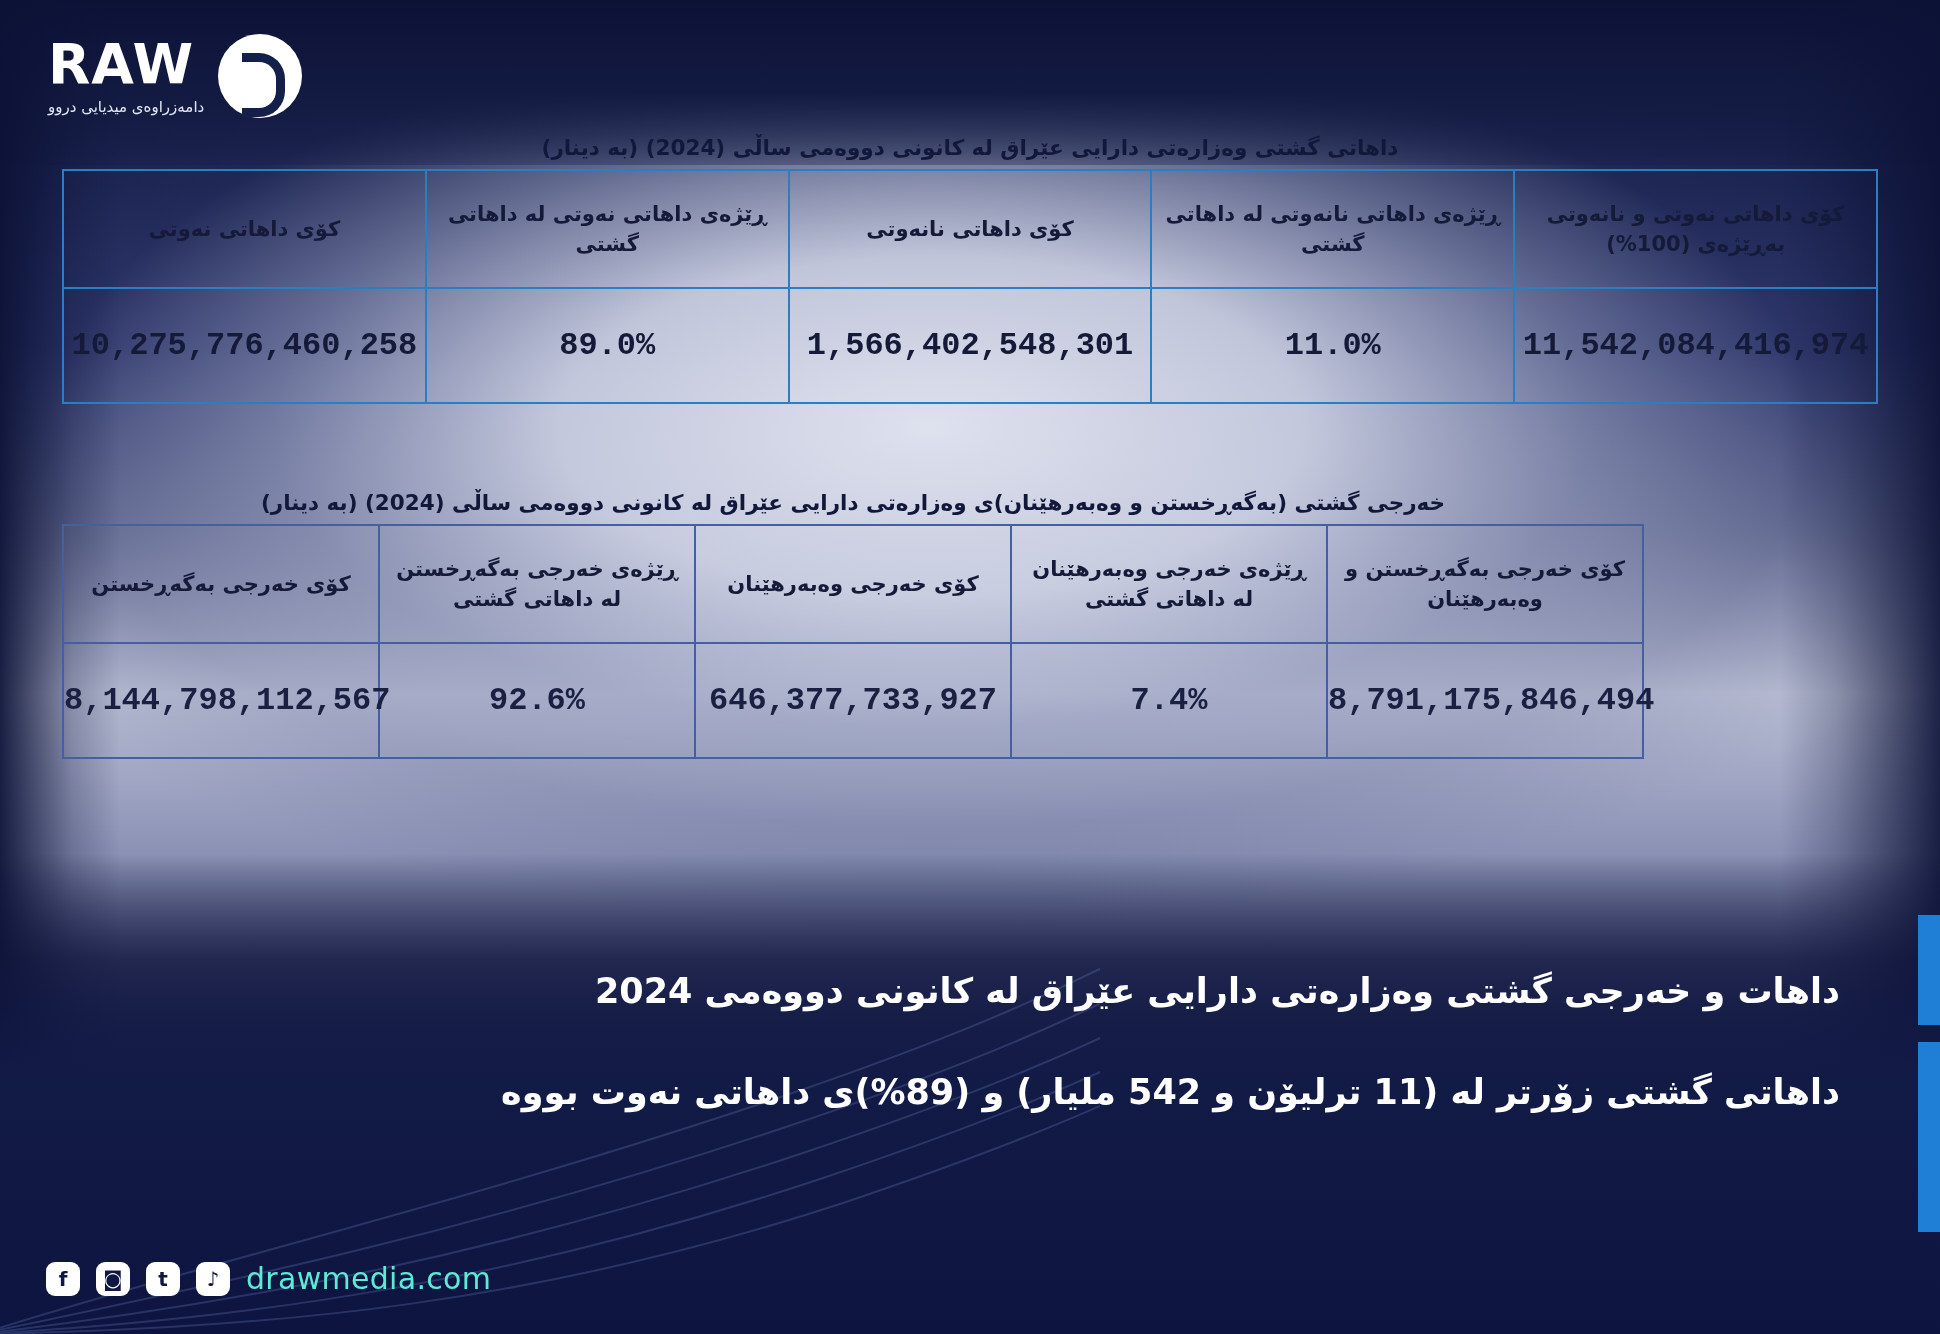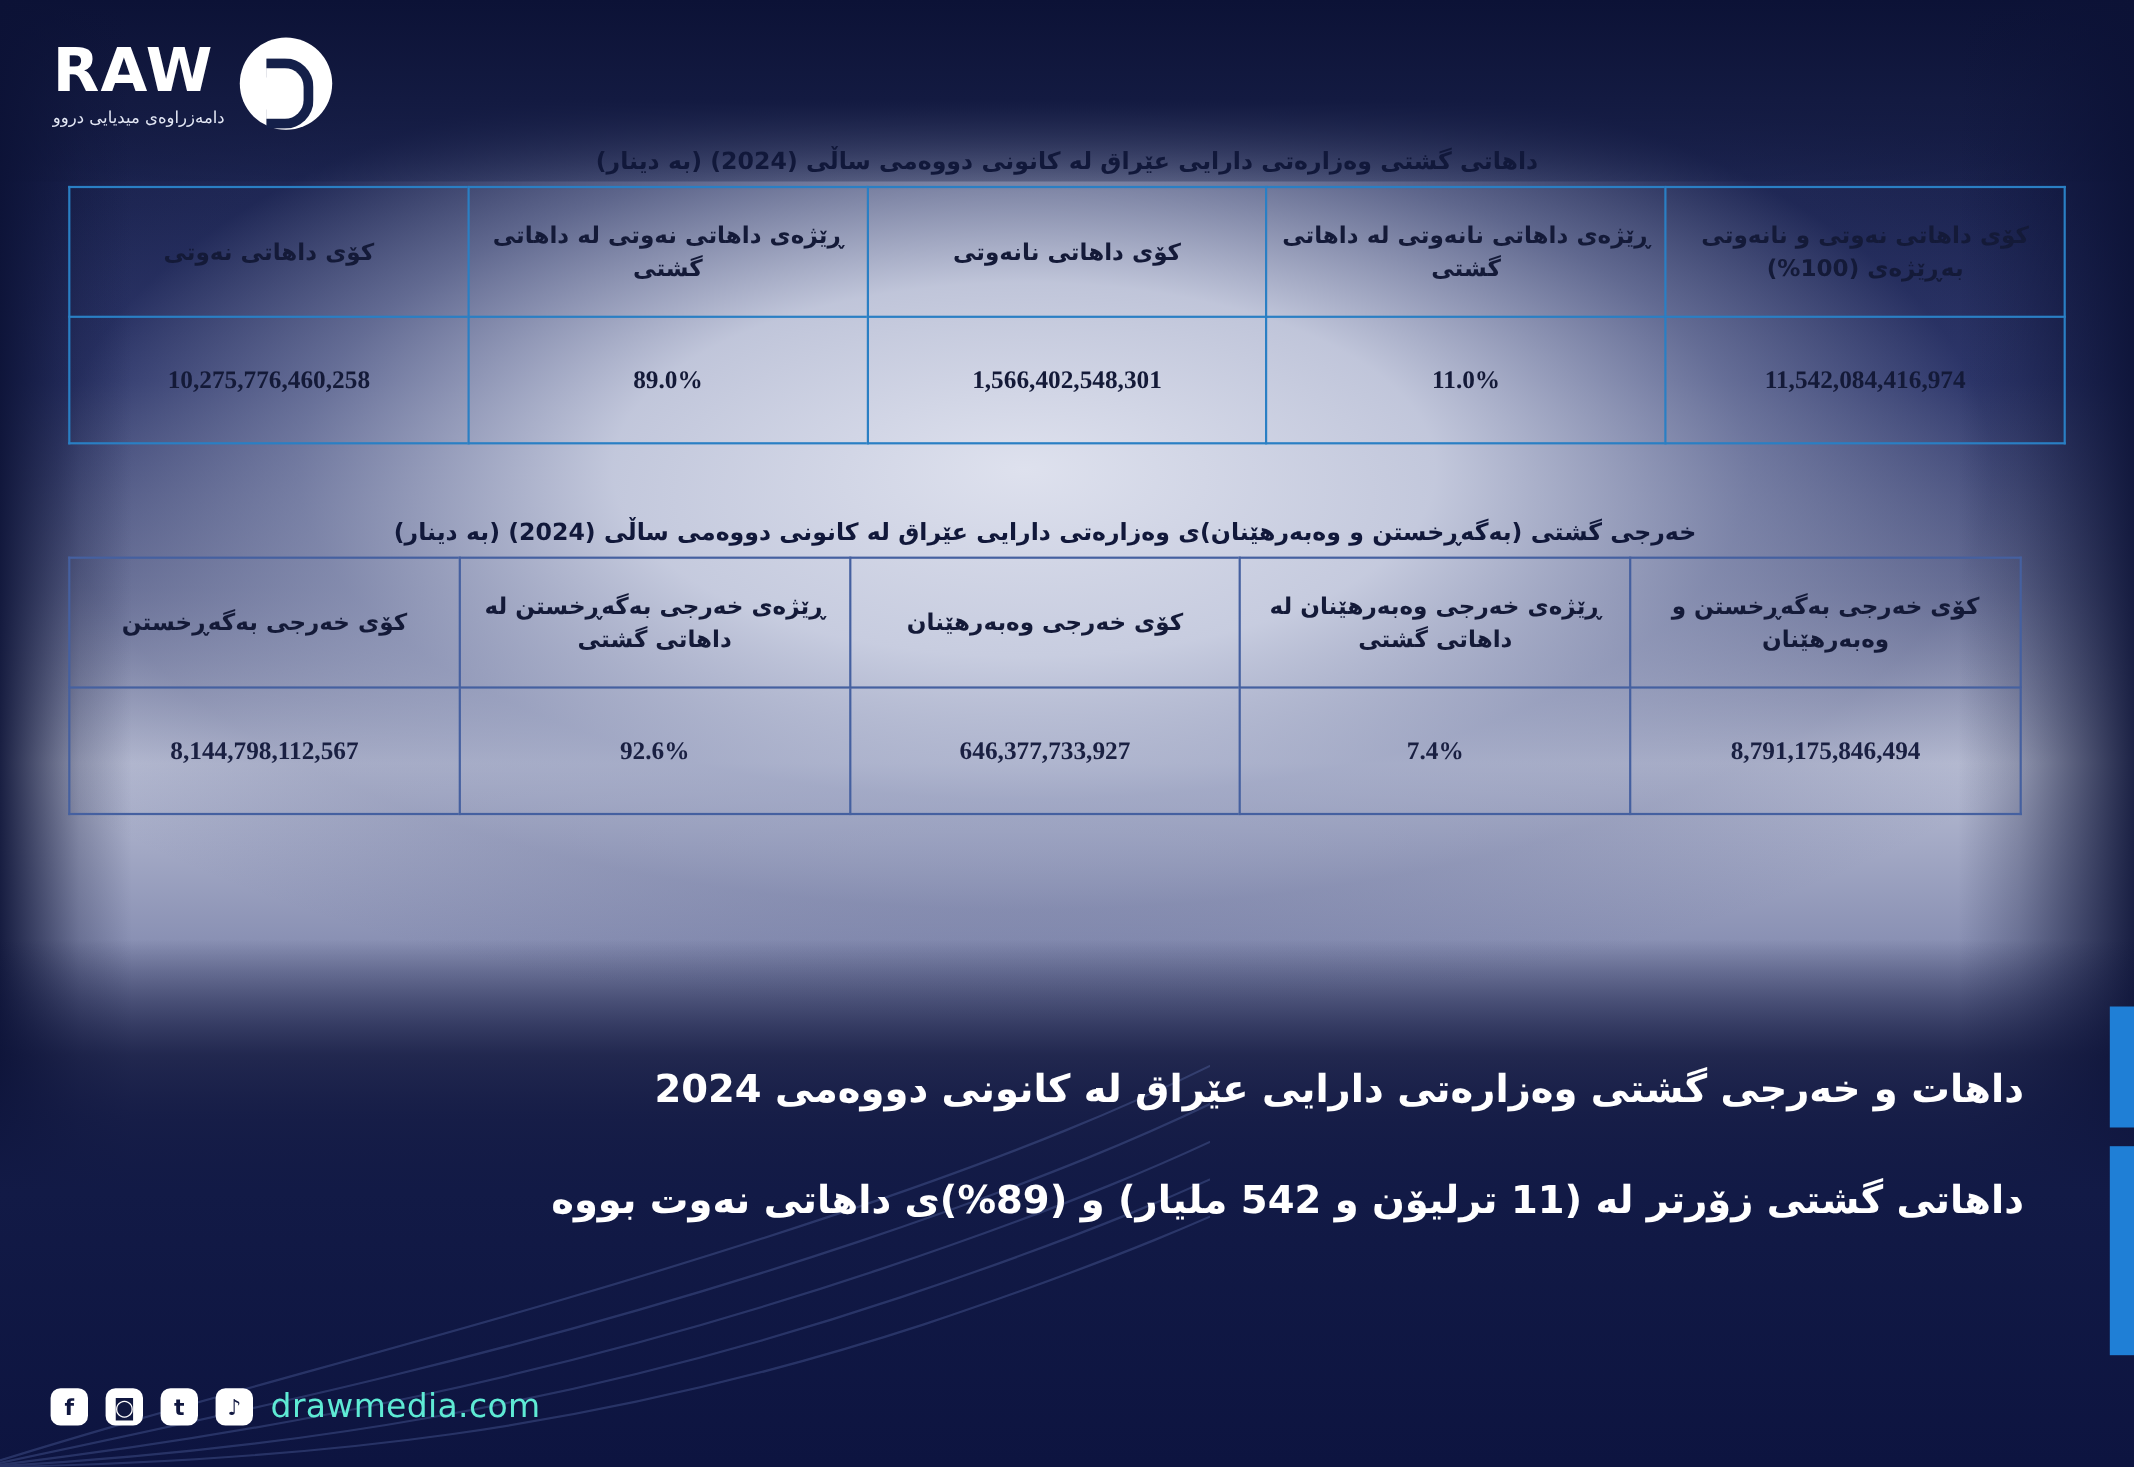--- a/index.html
+++ b/index.html
@@ -67,21 +67,21 @@
     line-height: 1; direction: ltr;
   }
   .logo-sub {
     font-size: 15px; color: #e4e8f5; margin-top: 6px; text-align: center;
     letter-spacing: .5px;
   }
 
   
   .table-block { position: absolute; }
   .table-block.first { left: 62px; top: 135px; width: 1816px; }
-  .table-block.second { left: 62px; top: 472px; width: 1776px; }
+  .table-block.second { left: 62px; top: 490px; width: 1582px; }
 
   .table-caption {
     text-align: center;
     font-size: 21.5px;
     color: #11183a;
     font-weight: 700;
     margin-bottom: 9px;
     direction: rtl;
   }
   table {
@@ -98,23 +98,23 @@
   }
   th {
     height: 118px;
     font-size: 21px;
     font-weight: 700;
     padding: 6px 12px;
     line-height: 1.45;
   }
   td {
     height: 115px;
-    font-size: 23px;
-    font-weight: 700;
-    font-family: Liberation Serif, serif;
+    font-size: 32px;
+    font-weight: 700;
+    font-family: Liberation Mono, monospace;
     direction: ltr;
   }
   .second table th, .second table td { border-color: #4560a0; }
   .second table td { color: #1a2042; }
 
   
   .headline {
     position: absolute;
     left: 100px; right: 100px;
     top: 965px;

